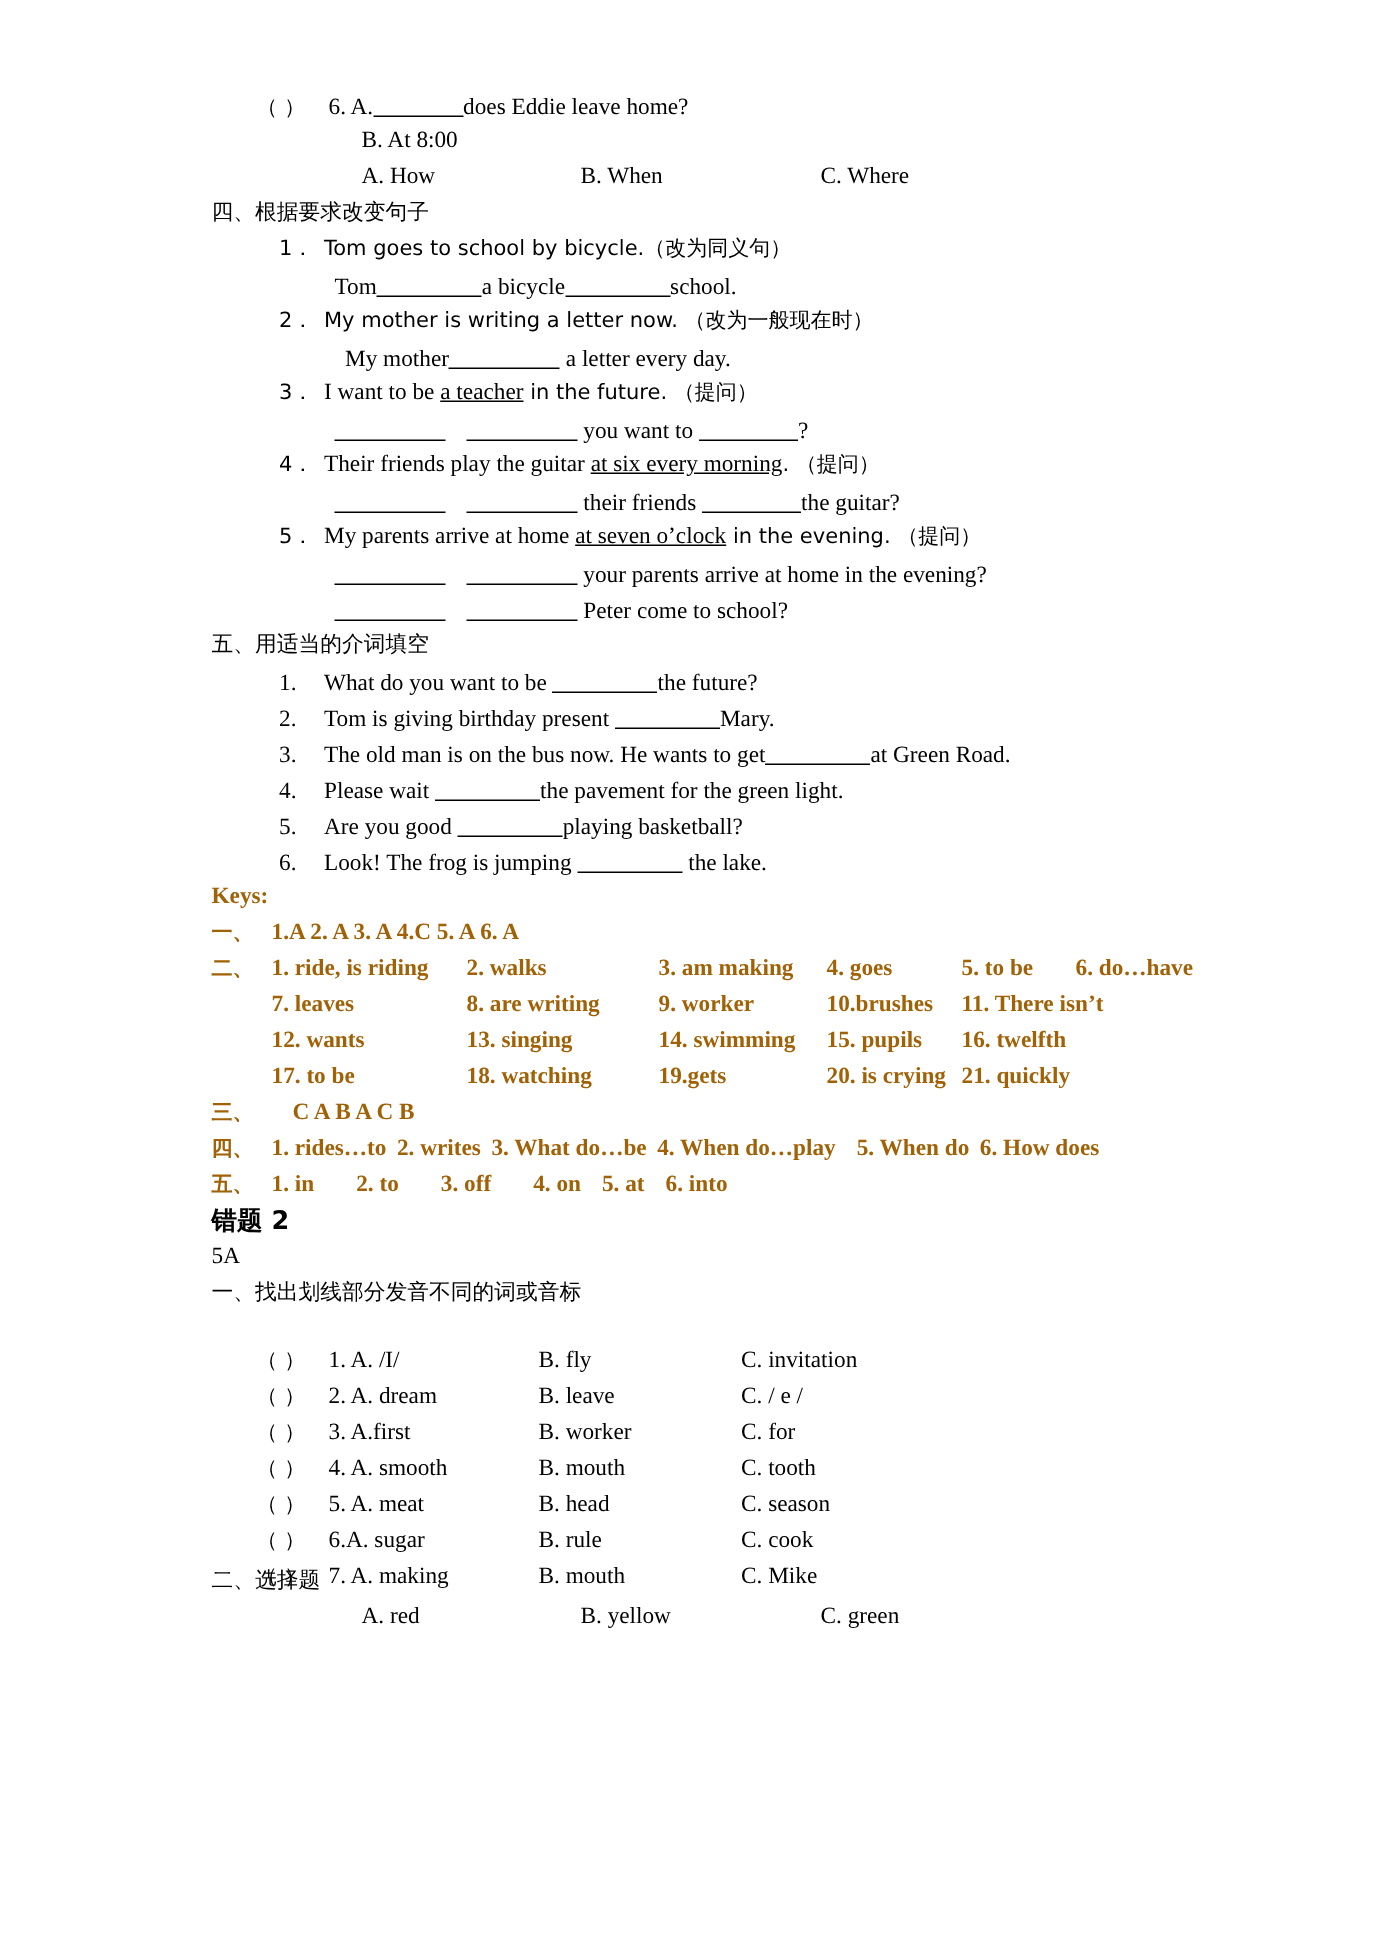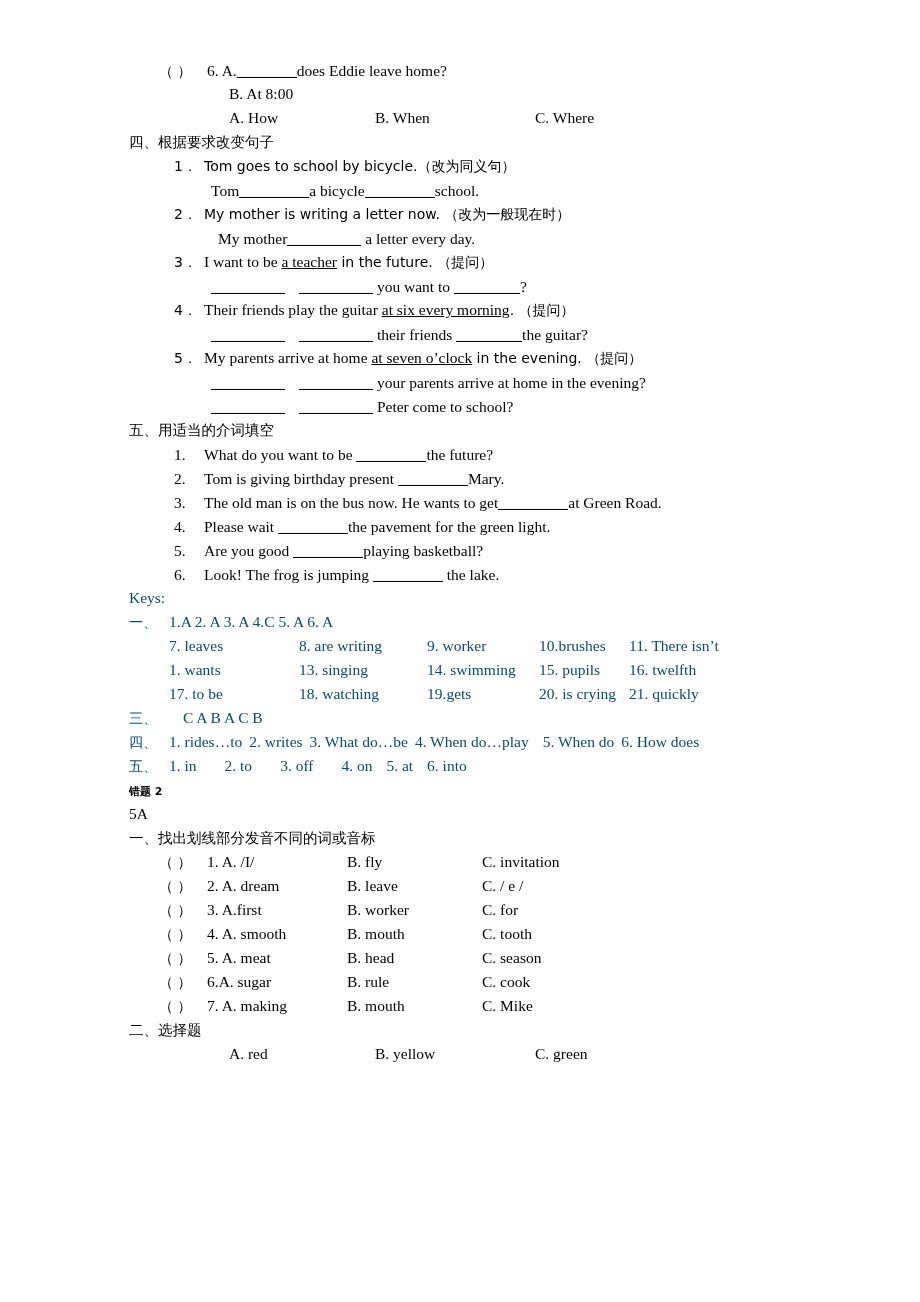--- a/index.html
+++ b/index.html
@@ -20,21 +20,21 @@
   .page {
     position: absolute;
     left: 0;
     top: 0;
     width: 920px;
     height: 1302px;
     padding: 0;
   }
   .content {
     position: absolute;
-    left: 129px;
+    left: 141px;
     top: 62px;
     width: 730px;
   }
 
   
   .line {
     height: 24px;
     white-space: nowrap;
     position: relative;
   }
@@ -77,46 +77,47 @@
   .b66 { width: 66px; }
   .b70 { width: 70px; }
   .b74 { width: 74px; }
   .u { text-decoration: underline; }
 
   
   .optA { display: inline-block; width: 146px; }
   .optB { display: inline-block; width: 160px; }
   .optC { display: inline-block; }
 
-  .optA2 { display: inline-block; width: 140px; }
+  .optA2 { display: inline-block; width: 140px; margin-top: 21px; }
   .optB2 { display: inline-block; width: 135px; }
 
   
   .keys {
-    color: #0c4a6e;
+    color: #a16207;
+    font-weight: bold;
   }
   .keys .line { height: 24px; }
   .kmark {
     display: inline-block;
     width: 40px;
     font-family: "DejaVu Sans", "Liberation Sans", sans-serif;
     font-size: 14px;
   }
   .kc1 { display: inline-block; width: 130px; }
   .kc2 { display: inline-block; width: 128px; }
   .kc3 { display: inline-block; width: 112px; }
   .kc4 { display: inline-block; width: 90px; }
   .kc5 { display: inline-block; width: 76px; }
   .kcw { display: inline-block; }
 
   .k4c { display: inline-block; }
   .heading-ct {
     font-family: "DejaVu Sans", "Liberation Sans", sans-serif;
     font-weight: bold;
-    font-size: 11px;
+    font-size: 17px;
   }
   .sp { display:inline-block; width: 14px; }
   .sp-sm { display:inline-block; width: 7px; }
   .sp-lg { display:inline-block; width: 28px; }
 </style>
 </head>
 <body>
 
 <div class="page">
 <div class="content">
@@ -200,24 +201,27 @@
   <div class="keys">
     <div class="line">
       <span>Keys:</span>
     </div>
 
     <div class="line">
       <span class="kmark">一、</span><span class="kcw">1.A 2. A 3. A 4.C 5. A 6. A</span>
     </div>
 
     <div class="line">
+      <span class="kmark">二、</span><span class="kc1">1. ride, is riding</span><span class="kc2">2. walks</span><span class="kc3">3. am making</span><span class="kc4">4. goes</span><span class="kc5">5. to be</span><span class="kcw">6. do…have</span>
+    </div>
+    <div class="line">
       <span class="kmark"></span><span class="kc1">7.   leaves</span><span class="kc2">8. are writing</span><span class="kc3">9. worker</span><span class="kc4">10.brushes</span><span class="kcw">11. There isn’t</span>
     </div>
     <div class="line">
-      <span class="kmark"></span><span class="kc1">1. wants</span><span class="kc2">13. singing</span><span class="kc3">14. swimming</span><span class="kc4">15. pupils</span><span class="kcw">16. twelfth</span>
+      <span class="kmark"></span><span class="kc1">12. wants</span><span class="kc2">13. singing</span><span class="kc3">14. swimming</span><span class="kc4">15. pupils</span><span class="kcw">16. twelfth</span>
     </div>
     <div class="line">
       <span class="kmark"></span><span class="kc1">17. to be</span><span class="kc2">18. watching</span><span class="kc3">19.gets</span><span class="kc4">20. is crying</span><span class="kcw">21. quickly</span>
     </div>
 
     <div class="line">
       <span class="kmark">三、</span><span class="sp"></span><span class="kcw">C A B A C B</span>
     </div>
 
     <div class="line">

